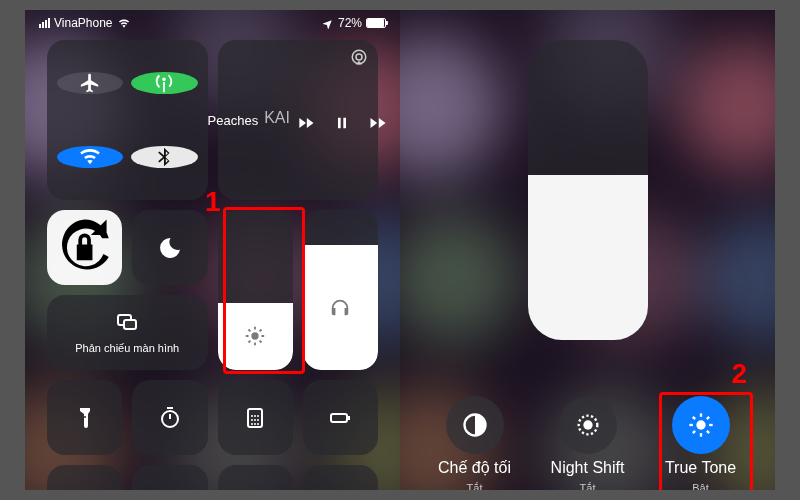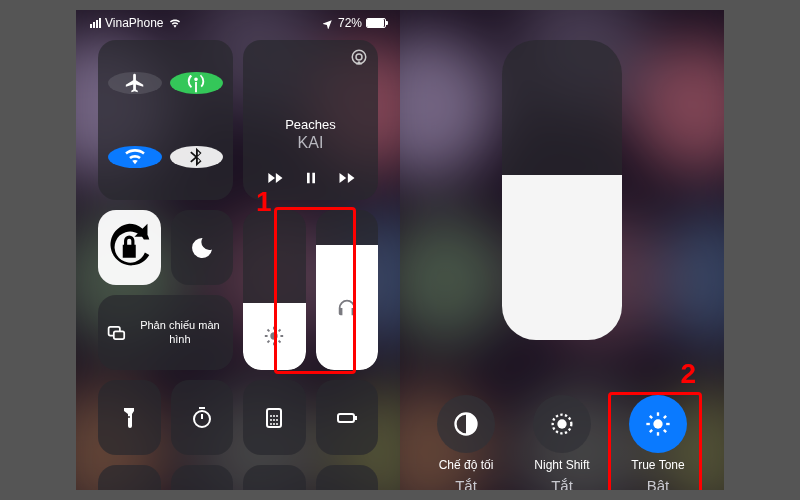--- a/index.html
+++ b/index.html
@@ -5,21 +5,21 @@
   * { box-sizing: border-box; margin: 0; padding: 0; }
   body {
     width: 800px; height: 500px;
     background: #555;
     font-family: -apple-system, "Helvetica Neue", Arial, sans-serif;
     display: flex;
     align-items: center;
     justify-content: center;
   }
   .wrap {
-    width: 648px; height: 480px;
+    width: 750px; height: 480px;
     display: flex;
     gap: 0;
   }
   .phone {
     flex: 1;
     position: relative;
     overflow: hidden;
     background: radial-gradient(circle at 30% 20%, #3a2f44 0%, #2a2032 25%, #1a1222 50%, #0d0a15 100%);
   }
   .blurbg {
@@ -80,42 +80,42 @@
   .span1x2 { grid-row: span 2; }
 
   
   .conn { display:grid; grid-template-columns:1fr 1fr; grid-template-rows:1fr 1fr; gap:8px; padding:10px; }
   .cbtn { background: rgba(120,120,128,0.35); border-radius:50%; display:flex; align-items:center; justify-content:center; }
   .cbtn.on-blue { background:#0a7aff; }
   .cbtn.on-green { background:#34c759; }
   .cbtn svg { width:22px; height:22px; fill:#fff; }
 
   
-  .media { flex-direction:column; justify-content:flex-end; gap:6px; padding:8px; }
+  .media { flex-direction:row; justify-content:center; gap:6px; padding:8px; }
   .airplay-ico { position:absolute; right:10px; top:8px; }
   .media .title { font-size:13px; color:#fff; text-align:center; }
   .media .artist { font-size:16px; color:#b8b8bf; text-align:center; margin-top:-4px;}
   .transport { display:flex; gap:18px; align-items:center; margin-top:10px;}
   .transport svg { width:20px; height:20px; fill:#fff; }
   .transport .pause svg { width:16px; height:18px; }
 
   
   .white { background: rgba(255,255,255,0.95); }
 
   
   .slider { background: rgba(40,40,45,0.7); padding:0; flex-direction:column; justify-content:flex-end; overflow:hidden; }
   .slider .fill { width:100%; background:#fff; display:flex; align-items:center; justify-content:center; border-radius:0 0 18px 18px;}
   .slider .fill svg, .slider svg.top-ico { fill:#7a7a80; width:22px; height:22px; }
   .slider.brightness .fill { height:42%; }
   .slider.volume .fill { height:78%; }
 
   
   .module svg.ico { width:24px; height:24px; fill:#fff; }
   .module .lbl { font-size:10px; color:#fff; text-align:center; line-height:1.2; }
-  .mirror { flex-direction:row; gap:8px; padding:0 8px; }
+  .mirror { flex-direction:column; gap:8px; padding:0 8px; }
   .mirror .lbl { font-size:11px; }
 
   
   .redbox { position:absolute; border:3px solid #ff0000; border-radius:4px; pointer-events:none; }
   .callnum { position:absolute; color:#ff0000; font-size:28px; font-weight:700; }
 
   
   .bigslider {
     position:relative;
     margin: 30px auto 0 auto;
@@ -127,22 +127,22 @@
   }
   .bigslider .bigfill { width:100%; height:55%; background:#f5f5f5; }
   .row3 {
     position:absolute; bottom:26px; left:0; right:0;
     display:flex; justify-content:space-around; padding:0 18px;
   }
   .optbtn { display:flex; flex-direction:column; align-items:center; gap:5px; width:100px;}
   .circ { width:58px; height:58px; border-radius:50%; background:rgba(50,50,55,0.75); display:flex; align-items:center; justify-content:center; }
   .circ.on { background:#0a7aff; }
   .circ svg { width:28px; height:28px; fill:#fff; }
-  .optbtn .t1 { color:#fff; font-size:12px; font-weight:500; text-align:center;}
-  .optbtn .t2 { color:#c8c8cf; font-size:15px; text-align:center;}
+  .optbtn .t1 { color:#fff; font-size:16px; font-weight:500; text-align:center;}
+  .optbtn .t2 { color:#c8c8cf; font-size:11px; text-align:center;}
 </style>
 </head>
 <body>
 
 <div class="wrap">
 
   <div class="phone">
     <div class="blurbg"></div>
     <div class="content">
       <div class="status">

